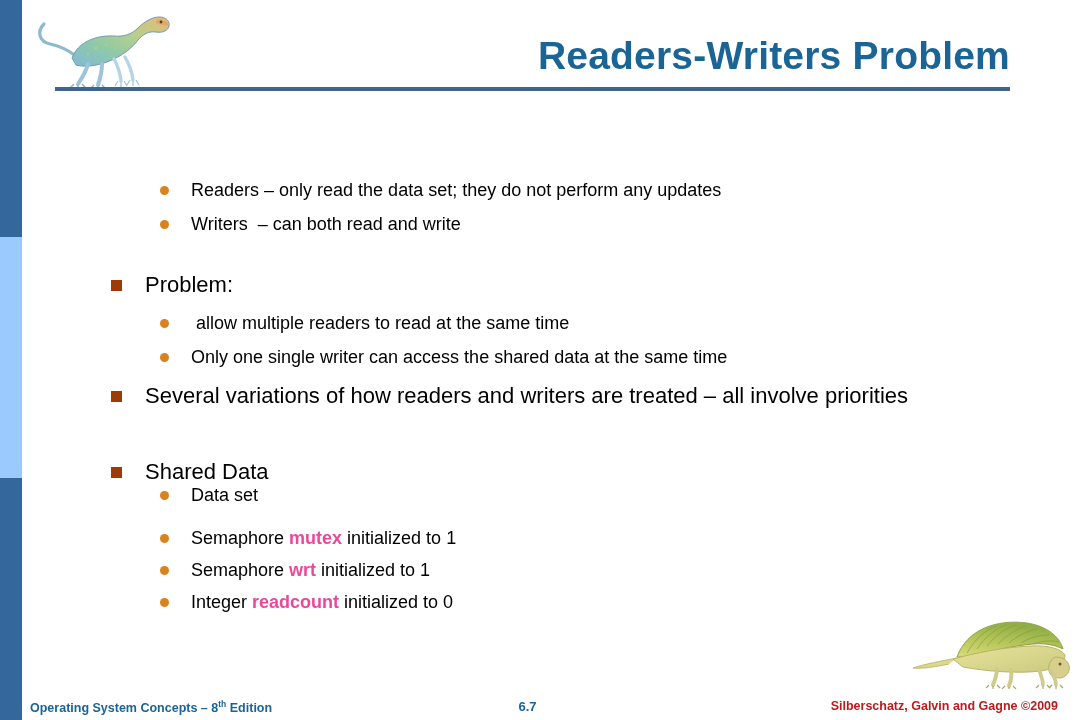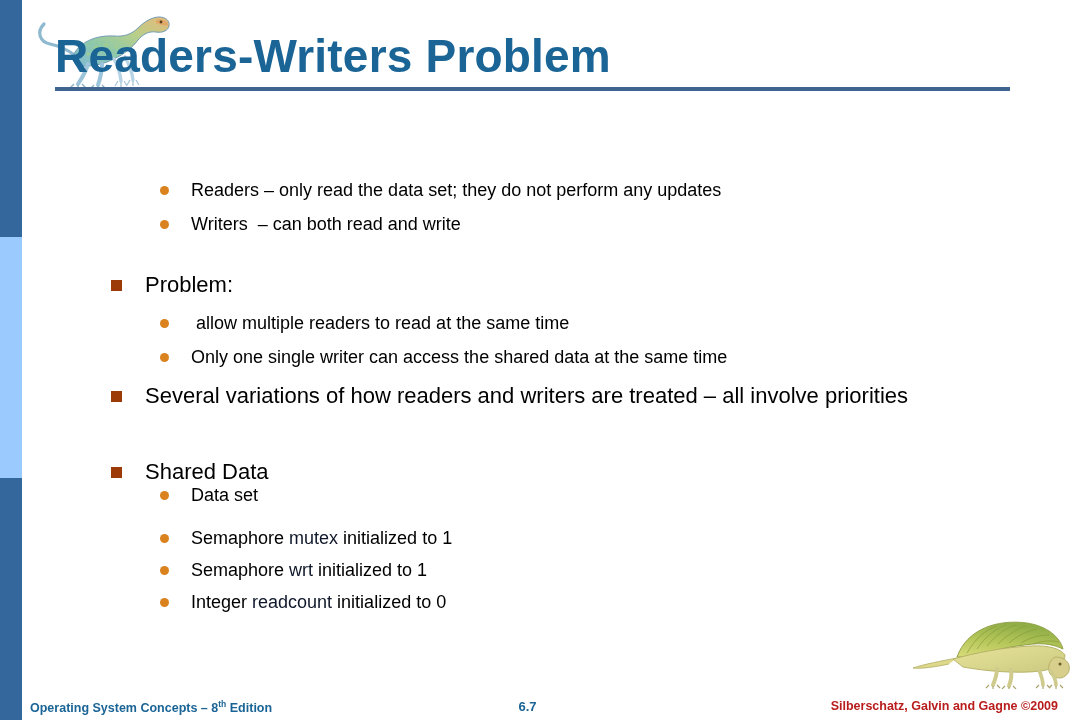--- a/index.html
+++ b/index.html
@@ -27,22 +27,22 @@
   .side-band.dark-top    { top: 0;     height: 237px; background: #34679b; }
   .side-band.light-mid   { top: 237px; height: 241px; background: #9bcaff; }
   .side-band.dark-bottom { top: 478px; height: 242px; background: #34679b; }
 
   
   #title {
     position: absolute;
     left: 55px;
     top: 33px;
     width: 955px;
-    text-align: left;
-    font-size: 46px;
+    text-align: right;
+    font-size: 39px;
     font-weight: bold;
     color: #1a6496;
     letter-spacing: .2px;
     line-height: 46px;
     white-space: nowrap;
   }
   #title-rule {
     position: absolute;
     left: 55px;
     top: 87px;
@@ -96,21 +96,21 @@
     white-space: nowrap;
   }
   .txt-l2 {
     font-size: 18px;
     line-height: 24px;
     color: #000000;
     margin-left: 22px;
     white-space: pre;
   }
   .b  { font-weight: normal; }
-  .hl { color: #0f172a; }
+  .hl { color: #ec4899; font-weight: bold; }
 
   
   .lvl1 { left: 111px; }
   
   .lvl2 { left: 160px; }
 
   
   #footer-left {
     position: absolute;
     left: 30px;

